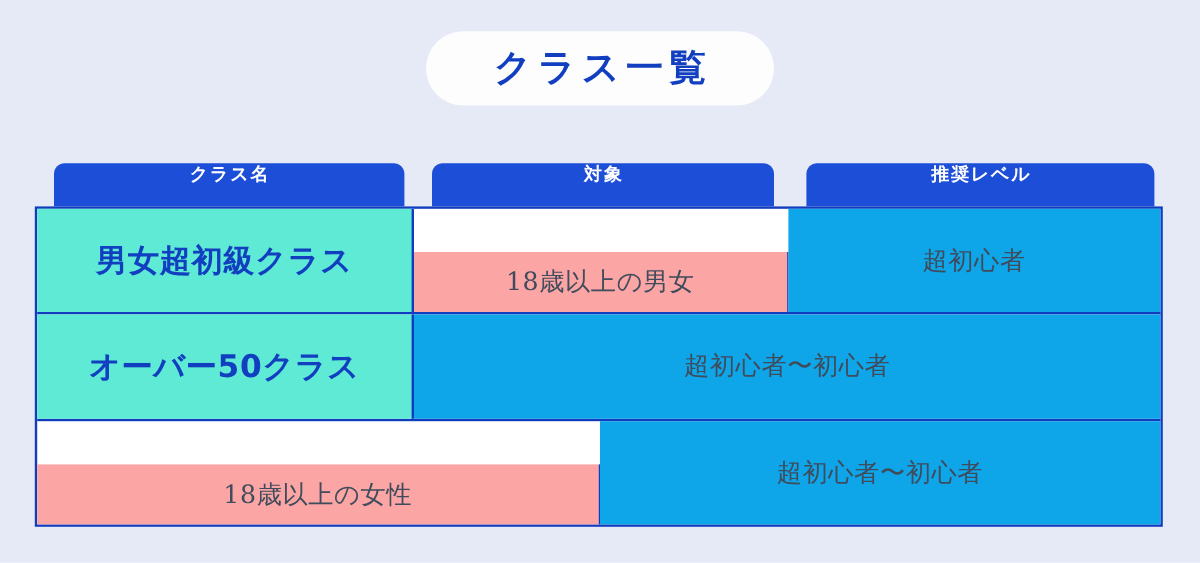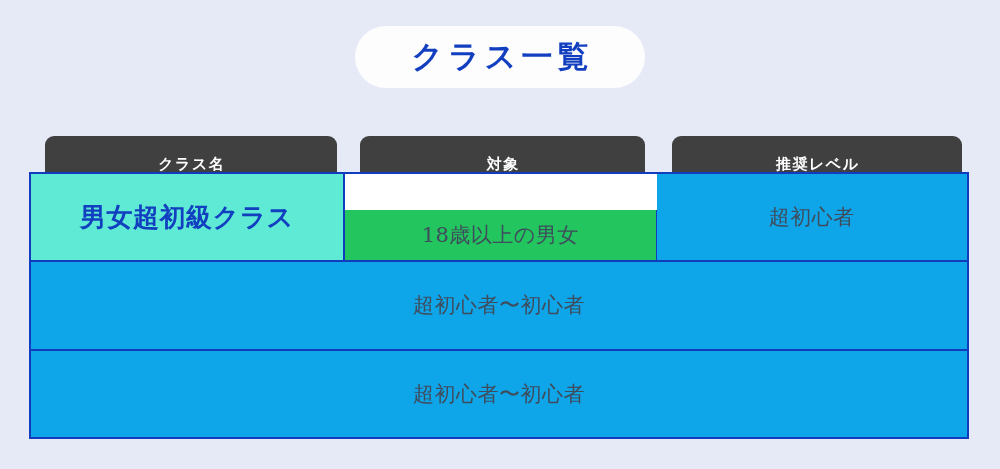--- a/index.html
+++ b/index.html
@@ -49,24 +49,24 @@
     position: absolute;
     left: 0;
     top: 136px;
     width: 1000px;
     height: 38px;
   }
   .tab {
     position: absolute;
     top: 0;
     height: 38px;
-    background: #404040;
+    background: #1d4ed8;
     border-radius: 9px 9px 0 0;
     display: flex;
-    align-items: flex-end;
+    align-items: flex-start;
     justify-content: center;
   }
   .tab-label {
     font-family: "DejaVu Sans", "Liberation Sans", sans-serif;
     font-size: 15px;
     font-weight: bold;
     color: #ffffff;
     letter-spacing: 1.5px;
     white-space: nowrap;
     text-indent: 1.5px;
@@ -112,21 +112,21 @@
   .cell-name .cell-text {
     font-family: "DejaVu Sans", "Liberation Sans", sans-serif;
     font-size: 26px;
     font-weight: bold;
     color: #123fc0;
     letter-spacing: 0.5px;
     white-space: nowrap;
   }
   .cell-target {
     flex: 1 1 0;
-    background: #22c55e;
+    background: #fca5a5;
     border-right: 1.5px solid #113cbd;
     margin-top: 36px;
   }
   .cell-level {
     flex: 1 1 0;
     background: #0ea5e9;
   }
   .cell-target .cell-text,
   .cell-level .cell-text {
     font-family: "DejaVu Serif", "Liberation Serif", serif;
@@ -166,25 +166,31 @@
       </div>
       <div class="cell cell-target">
         <span class="cell-text">18歳以上の男女</span>
       </div>
       <div class="cell cell-level">
         <span class="cell-text">超初心者</span>
       </div>
     </div>
 
     <div class="row">
+      <div class="cell cell-name">
+        <span class="cell-text">オーバー50クラス</span>
+      </div>
       <div class="cell cell-level">
         <span class="cell-text">超初心者〜初心者</span>
       </div>
     </div>
 
     <div class="row">
+      <div class="cell cell-target">
+        <span class="cell-text">18歳以上の女性</span>
+      </div>
       <div class="cell cell-level">
         <span class="cell-text">超初心者〜初心者</span>
       </div>
     </div>
 
   </div>
 </div>
 
 </body></html>

